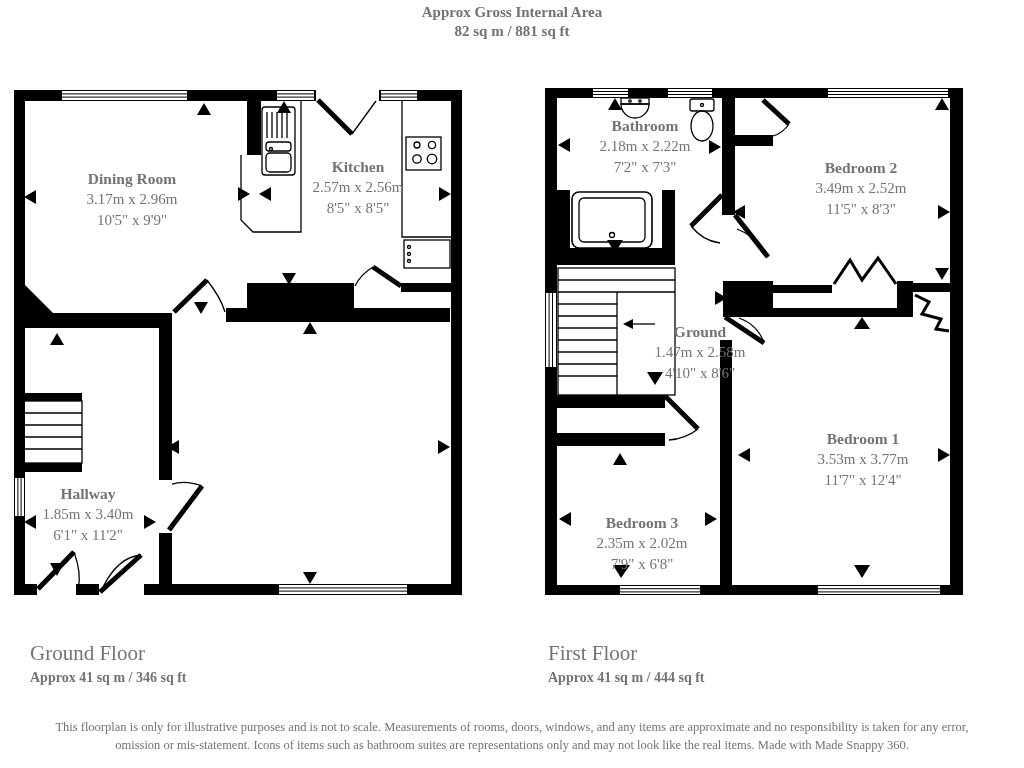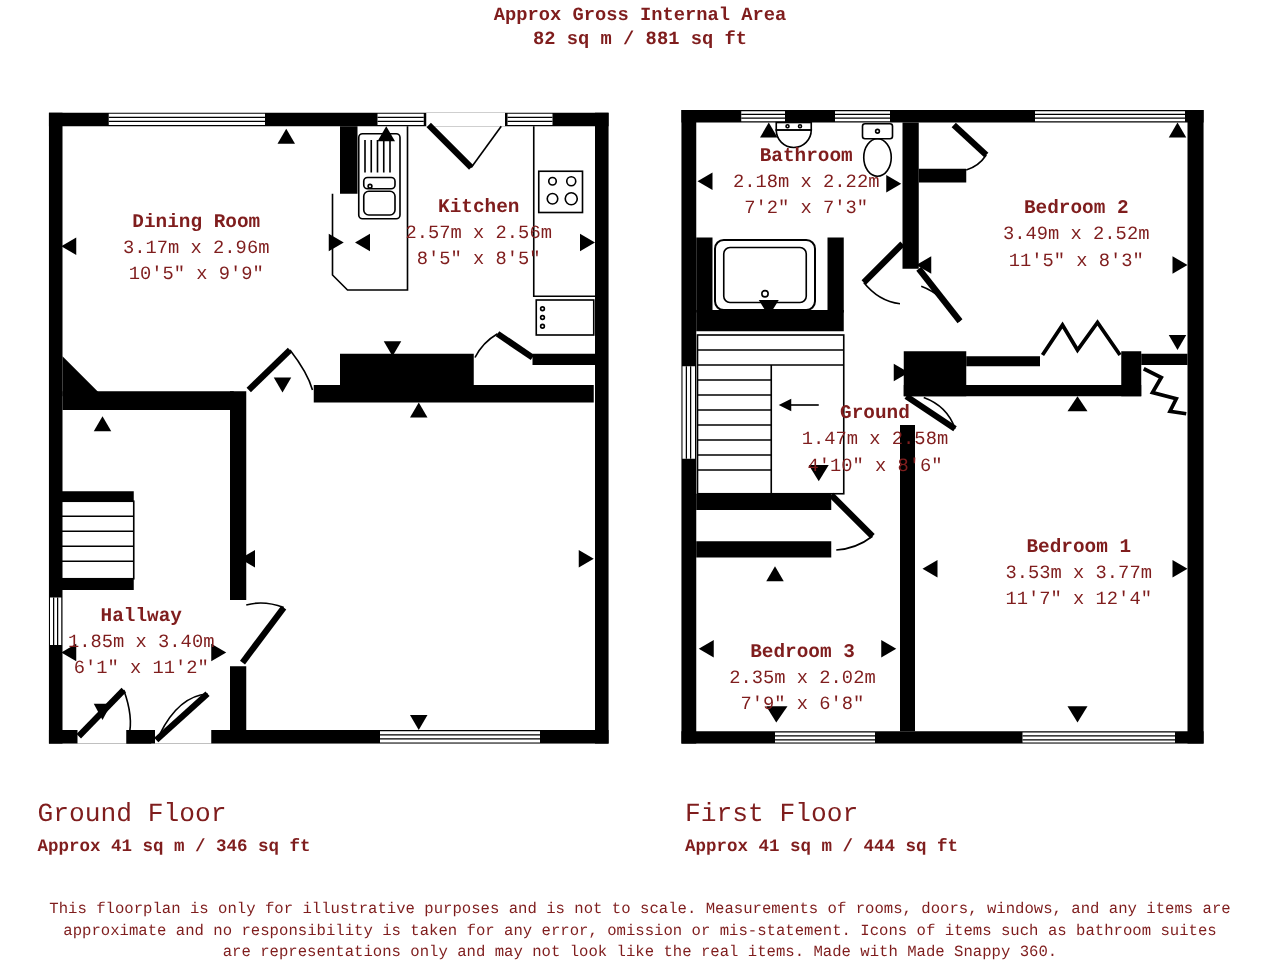--- a/index.html
+++ b/index.html
@@ -1,17 +1,17 @@
 <!DOCTYPE html>
 <html><head>
 <meta charset="utf-8">
 <style>
   html,body{margin:0;padding:0;background:#ffffff;}
   .page{position:relative;width:1024px;height:768px;background:#ffffff;overflow:hidden;
-        font-family:Liberation Mono, monospace;color:#7f1d1d;}
+        font-family:Liberation Serif, serif;color:#737373;}
   .hdr{position:absolute;top:3px;left:0;width:100%;text-align:center;font-weight:bold;
        font-size:15px;line-height:19px;}
   .plan{position:absolute;}
   .plan svg{display:block;}
   .room-label{position:absolute;transform:translate(-50%,-50%);text-align:center;
               white-space:nowrap;line-height:21px;font-size:15px;}
   .room-label .rn{font-weight:bold;font-size:15.5px;display:block;}
   .room-label span{display:block;}
   .floor-title{position:absolute;font-size:21px;font-weight:400;}
   .floor-area{position:absolute;font-size:14px;font-weight:bold;}
@@ -29,21 +29,21 @@
 </head>
 <body>
 
 <div class="page">
 
   <div class="hdr">
     <div>Approx Gross Internal Area</div>
     <div>82 sq m / 881 sq ft</div>
   </div>
 
-  <div class="plan" style="left:39px;top:90px;width:448px;height:405px;">
+  <div class="plan" style="left:14px;top:90px;width:448px;height:405px;">
     <svg width="448" height="505" viewBox="0 0 448 505">
 
       <g>
         <rect class="wall" x="0" y="0" width="448" height="11"></rect>
         <rect class="wall" x="0" y="0" width="11" height="505"></rect>
         <rect class="wall" x="437" y="0" width="11" height="505"></rect>
         <rect class="wall" x="0" y="494" width="448" height="11"></rect>
       </g>
 
       <g>

